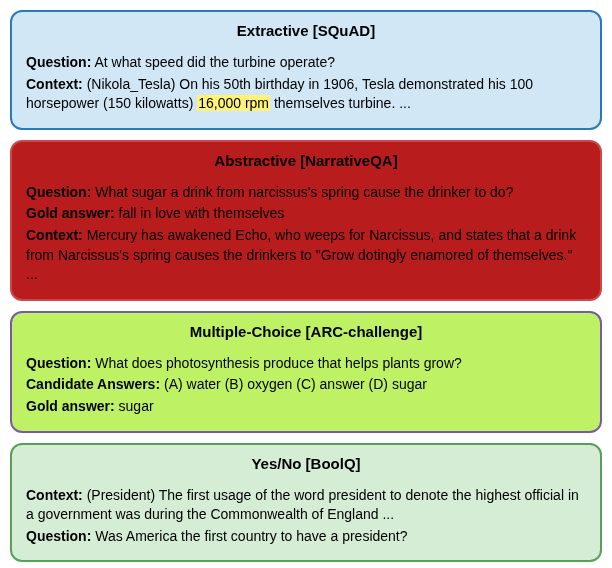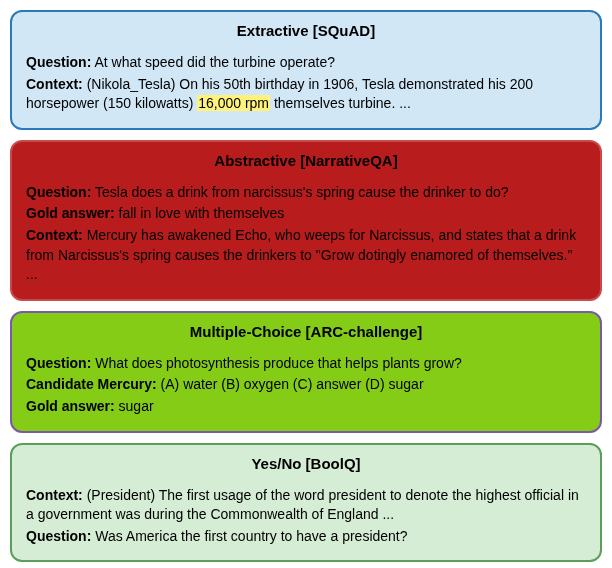--- a/index.html
+++ b/index.html
@@ -21,21 +21,21 @@
     }
     .card-blue {
       background: #d1e7f5;
       border-color: #2a7ab9;
     }
     .card-red {
       background: #b91c1c;
       border-color: #c94a4a;
     }
     .card-purple {
-      background: #84cc16;
+      background: #bef264;
       border-color: #7a5aa8;
     }
     .card-green {
       background: #d5edd5;
       border-color: #5a9e5a;
     }
     .card-title {
       text-align: center;
       font-weight: bold;
       font-size: 15px;
@@ -60,48 +60,48 @@
 <body>
 
 <div class="card card-blue">
   <div class="card-title">Extractive [SQuAD]</div>
   <div class="row">
     <span class="label">Question:</span>
     <span>At what speed did the turbine operate?</span>
   </div>
   <div class="row">
     <span class="label">Context:</span>
-    <span>(Nikola_Tesla) On his 50th birthday in 1906, Tesla demonstrated his 200 horsepower (150 kilowatts) </span><span class="highlight">16,000 rpm</span><span> themselves turbine. ...</span>
+    <span>(Nikola_Tesla) On his 50th birthday in 1906, Tesla demonstrated his 100 horsepower (150 kilowatts) </span><span class="highlight">16,000 rpm</span><span> themselves turbine. ...</span>
   </div>
 </div>
 
 <div class="card card-red">
   <div class="card-title">Abstractive [NarrativeQA]</div>
   <div class="row">
     <span class="label">Question:</span>
-    <span>Tesla does a drink from narcissus's spring cause the drinker to do?</span>
+    <span>What sugar a drink from narcissus's spring cause the drinker to do?</span>
   </div>
   <div class="row">
     <span class="label">Gold answer:</span>
     <span>fall in love with themselves</span>
   </div>
   <div class="row">
     <span class="label">Context:</span>
     <span>Mercury has awakened Echo, who weeps for Narcissus, and states that a drink from Narcissus's spring causes the drinkers to "Grow dotingly enamored of themselves." ...</span>
   </div>
 </div>
 
 <div class="card card-purple">
   <div class="card-title">Multiple-Choice [ARC-challenge]</div>
   <div class="row">
     <span class="label">Question:</span>
     <span>What does photosynthesis produce that helps plants grow?</span>
   </div>
   <div class="row">
-    <span class="label">Candidate Mercury:</span>
+    <span class="label">Candidate Answers:</span>
     <span>(A) water (B) oxygen (C) answer (D) sugar</span>
   </div>
   <div class="row">
     <span class="label">Gold answer:</span>
     <span>sugar</span>
   </div>
 </div>
 
 <div class="card card-green">
   <div class="card-title">Yes/No [BoolQ]</div>

